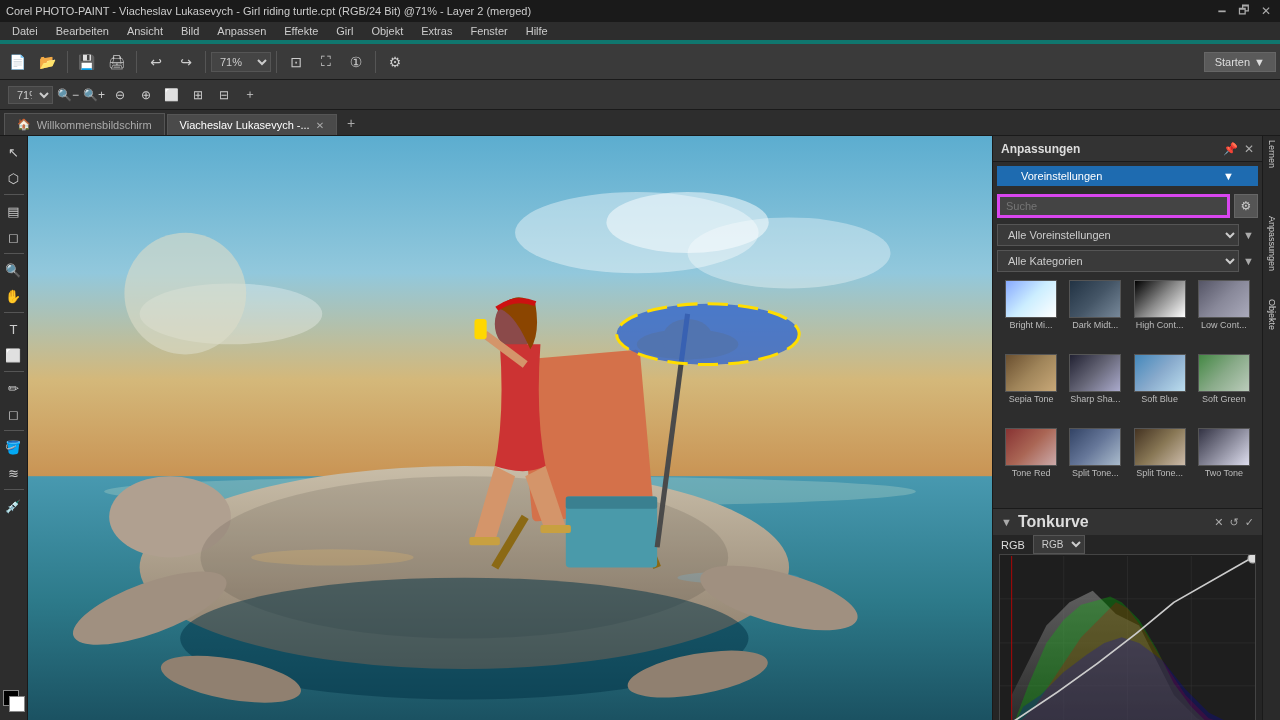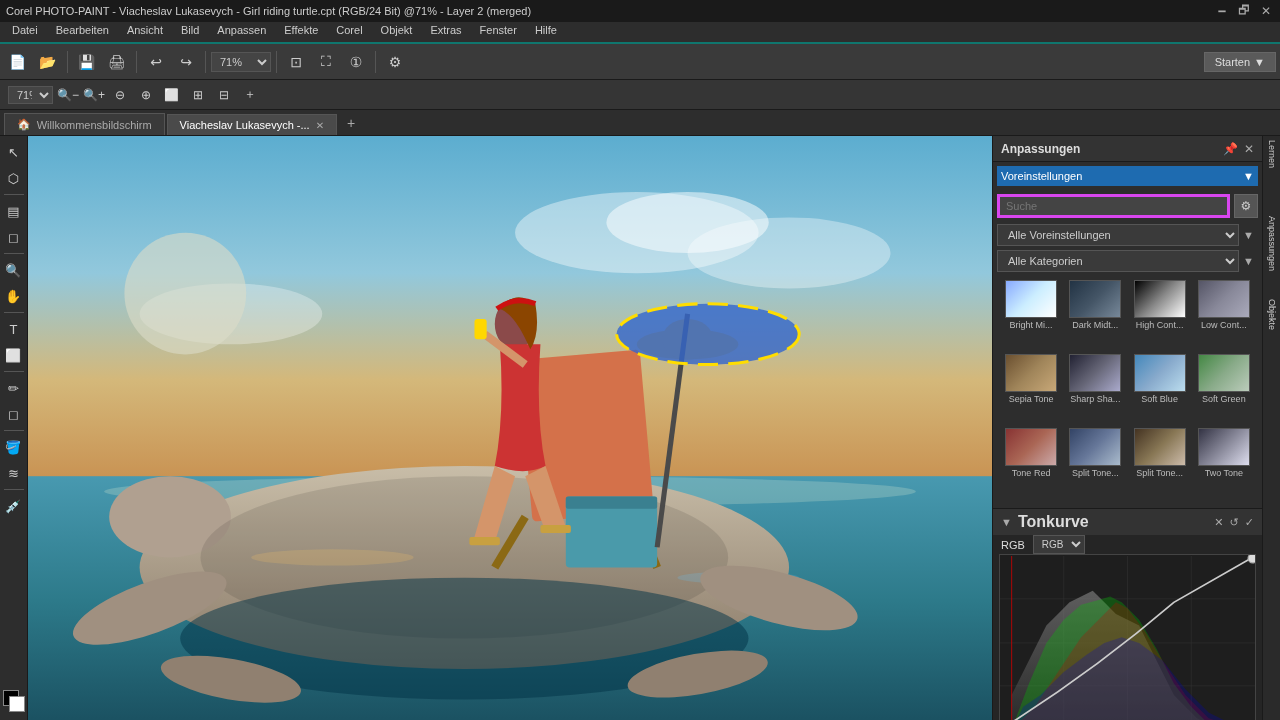--- a/index.html
+++ b/index.html
@@ -21,24 +21,24 @@
       width: 16px; height: 16px;
       display: flex; align-items: center; justify-content: center;
       cursor: pointer; color: #aaa; font-size: 12px;
     }
 
     
     #menubar {
       height: 22px;
       background: #2d2d2d;
       display: flex;
-      align-items: flex-start;
+      align-items: center;
       padding: 0 4px;
       gap: 2px;
-      border-bottom: 2px solid #0f766e;
+      border-bottom: 4px solid #0f766e;
     }
     .menu-item {
       padding: 2px 8px;
       cursor: pointer;
       color: #ccc;
       font-size: 11px;
     }
 
     
     #toolbar {
@@ -182,21 +182,21 @@
       justify-content: space-between;
       border-bottom: 1px solid #1a1a1a;
     }
     #adj-header-title { color: #ddd; font-size: 12px; font-weight: bold; }
     .adj-header-btn { color: #aaa; cursor: pointer; font-size: 12px; }
 
     
     .preset-dropdown {
       background: #1e6bb0;
       color: #fff;
-      padding: 4px 4px;
+      padding: 4px 24px;
       margin: 4px;
       display: flex;
       align-items: center;
       justify-content: space-between;
       cursor: pointer;
       font-size: 11px;
     }
 
     
     .search-row {
@@ -358,21 +358,21 @@
   </div>
 </div>
 
 <div id="menubar">
   <span class="menu-item">Datei</span>
   <span class="menu-item">Bearbeiten</span>
   <span class="menu-item">Ansicht</span>
   <span class="menu-item">Bild</span>
   <span class="menu-item">Anpassen</span>
   <span class="menu-item">Effekte</span>
-  <span class="menu-item">Corel</span>
+  <span class="menu-item">Girl</span>
   <span class="menu-item">Objekt</span>
   <span class="menu-item">Extras</span>
   <span class="menu-item">Fenster</span>
   <span class="menu-item">Hilfe</span>
 </div>
 
 <div id="toolbar">
   <button class="tool-btn">📄</button>
   <button class="tool-btn">📂</button>
   <div class="tool-sep"></div>

